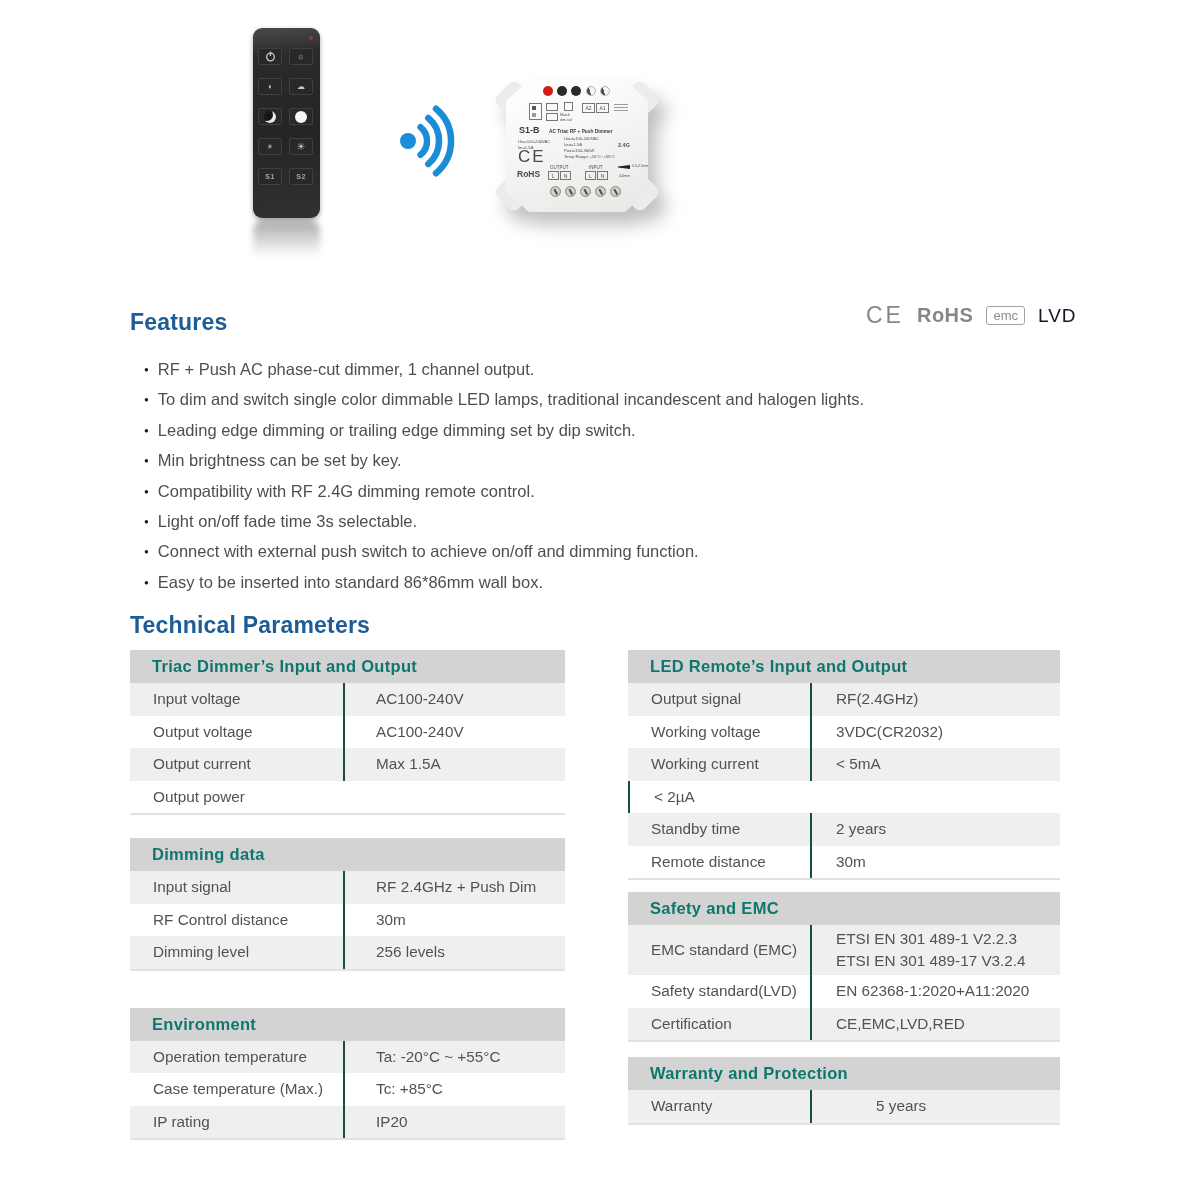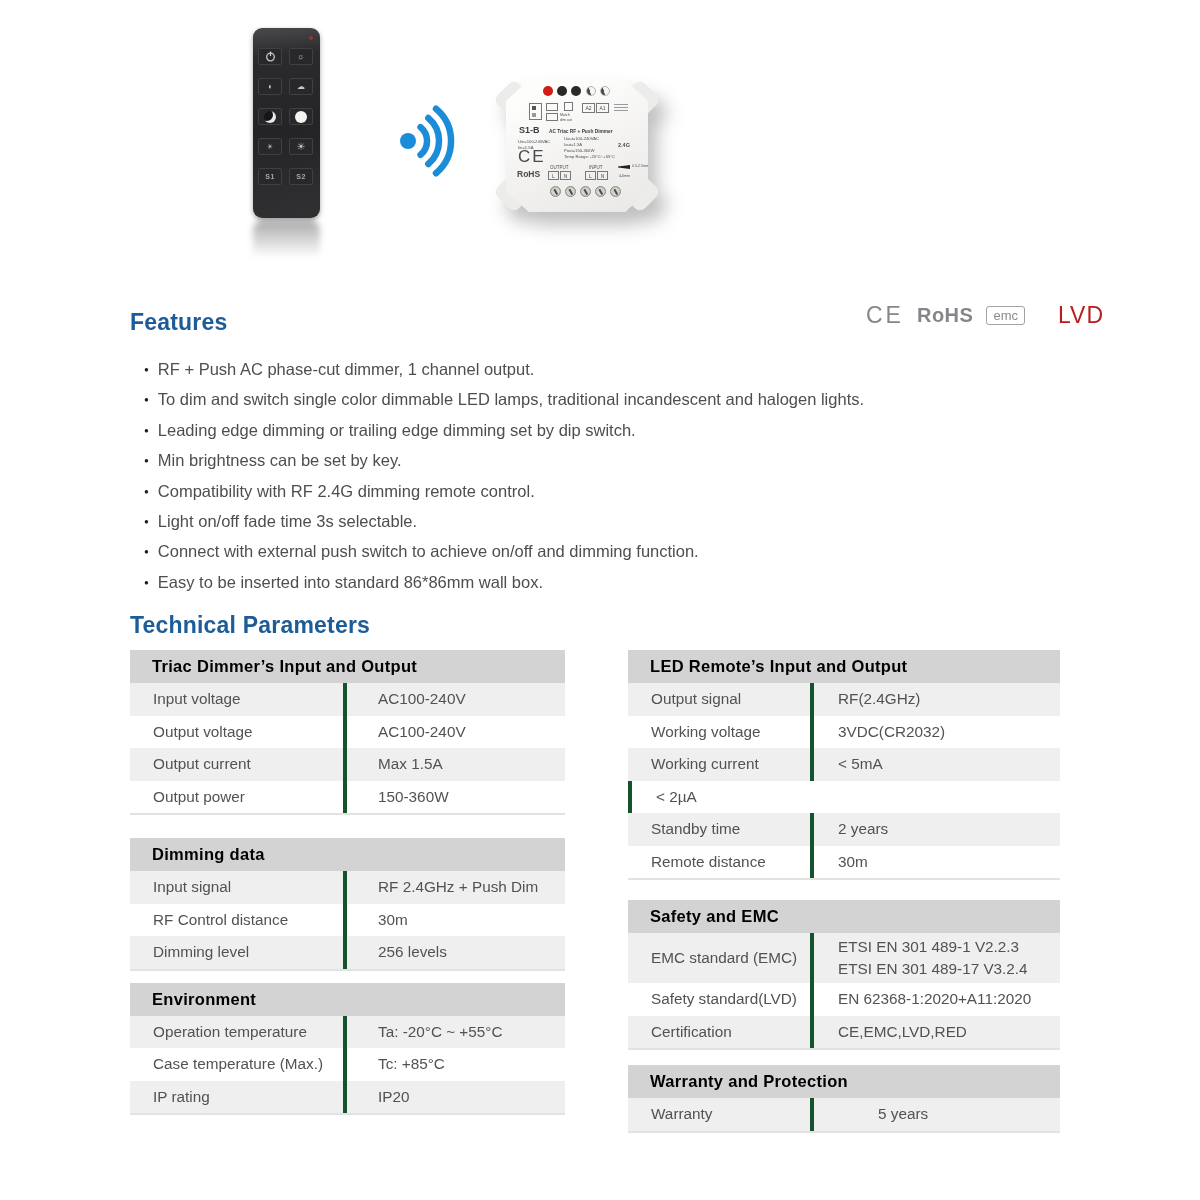--- a/index.html
+++ b/index.html
@@ -49,44 +49,44 @@
 
   
   .features-heading,.tech-heading{position:absolute;left:130px;margin:0;font-size:23px;font-weight:bold;
         color:#1d5c97;letter-spacing:.2px;}
   .features-heading{top:309px;}
   .tech-heading{top:612px;}
   .certs{position:absolute;left:866px;top:302px;display:flex;align-items:center;gap:13px;color:#85868a;}
   .cert-ce{font-size:23px;letter-spacing:3px;font-weight:500;}
   .cert-rohs{font-size:20px;font-weight:bold;letter-spacing:.5px;}
   .cert-emc{font-size:13px;border:1.5px solid #a2a2a5;border-radius:3px;padding:1px 6px;color:#8b8c90;}
-  .cert-lvd{font-size:23px;color:#b91c1c;letter-spacing:1px;margin-left:20px;}
+  .cert-lvd{font-size:19px;color:#0f172a;letter-spacing:1px;}
   .features-list{position:absolute;left:144px;top:356px;margin:0;padding:0;width:920px;}
   .features-list li{list-style:none;font-size:16.5px;line-height:26.4px;color:#4d4e50;}
   .features-list li::before{content:"●";font-size:8px;color:#1c1c1c;margin-right:9px;
         position:relative;top:-3px;}
 
   
   .col{position:absolute;top:650px;}
   .col-left{left:130px;width:435px;}
   .col-right{left:628px;width:432px;}
   .spec-table{border-bottom:2px solid #e2e2e0;}
   .col-left .spec-table{margin-bottom:23px;}
-  .col-left .spec-table:nth-of-type(2){margin-bottom:12px;}
-  .col-right .spec-table{margin-bottom:20px;}
+  .col-left .spec-table:nth-of-type(2){margin-bottom:37px;}
+  .col-right .spec-table{margin-bottom:12px;}
   .col-right .spec-table:nth-of-type(2){margin-bottom:15px;}
   .spec-header{background:#d3d3d3;height:33px;line-height:33px;padding-left:22px;
-        font-weight:bold;font-size:16.5px;color:#000000;letter-spacing:.3px;}
+        font-weight:bold;font-size:16.5px;color:#0f766e;letter-spacing:.3px;}
   .spec-table>div:nth-child(even){background:#efefef;}
   .spec-row{display:flex;min-height:32.5px;}
   .cell{display:flex;align-items:center;font-size:15.3px;color:#515256;box-sizing:border-box;}
   .cell-label{padding-left:23px;flex:none;}
   .col-left .cell-label{width:213px;}
   .col-right .cell-label{width:182px;}
-  .cell-value{flex:1;border-left:4px solid #14532d;padding:3px 4px 3px 31px;
+  .cell-value{flex:1;border-left:2px solid #14532d;padding:3px 4px 3px 31px;
         white-space:pre-line;line-height:22px;}
   .col-right .cell-value{padding-left:24px;}
   .col-right .spec-table:nth-of-type(3) .cell-value{padding-left:64px;}
 </style>
 </head>
 <body>
 
 <div class="page">
 
   <div class="remote">
@@ -239,21 +239,20 @@
         <div class="spec-row">
           <div class="cell cell-label">Output voltage</div>
           <div class="cell cell-value">AC100-240V</div>
         </div>
         <div class="spec-row">
           <div class="cell cell-label">Output current</div>
           <div class="cell cell-value">Max 1.5A</div>
         </div>
         <div class="spec-row">
           <div class="cell cell-label">Output power</div>
-          <div class="cell cell-value">150-360W</div>
         </div>
       </div>
       <div class="spec-table">
         <div class="spec-header">Dimming data</div>
         <div class="spec-row">
           <div class="cell cell-label">Input signal</div>
           <div class="cell cell-value">RF 2.4GHz + Push Dim</div>
         </div>
         <div class="spec-row">
           <div class="cell cell-label">RF Control distance</div>

